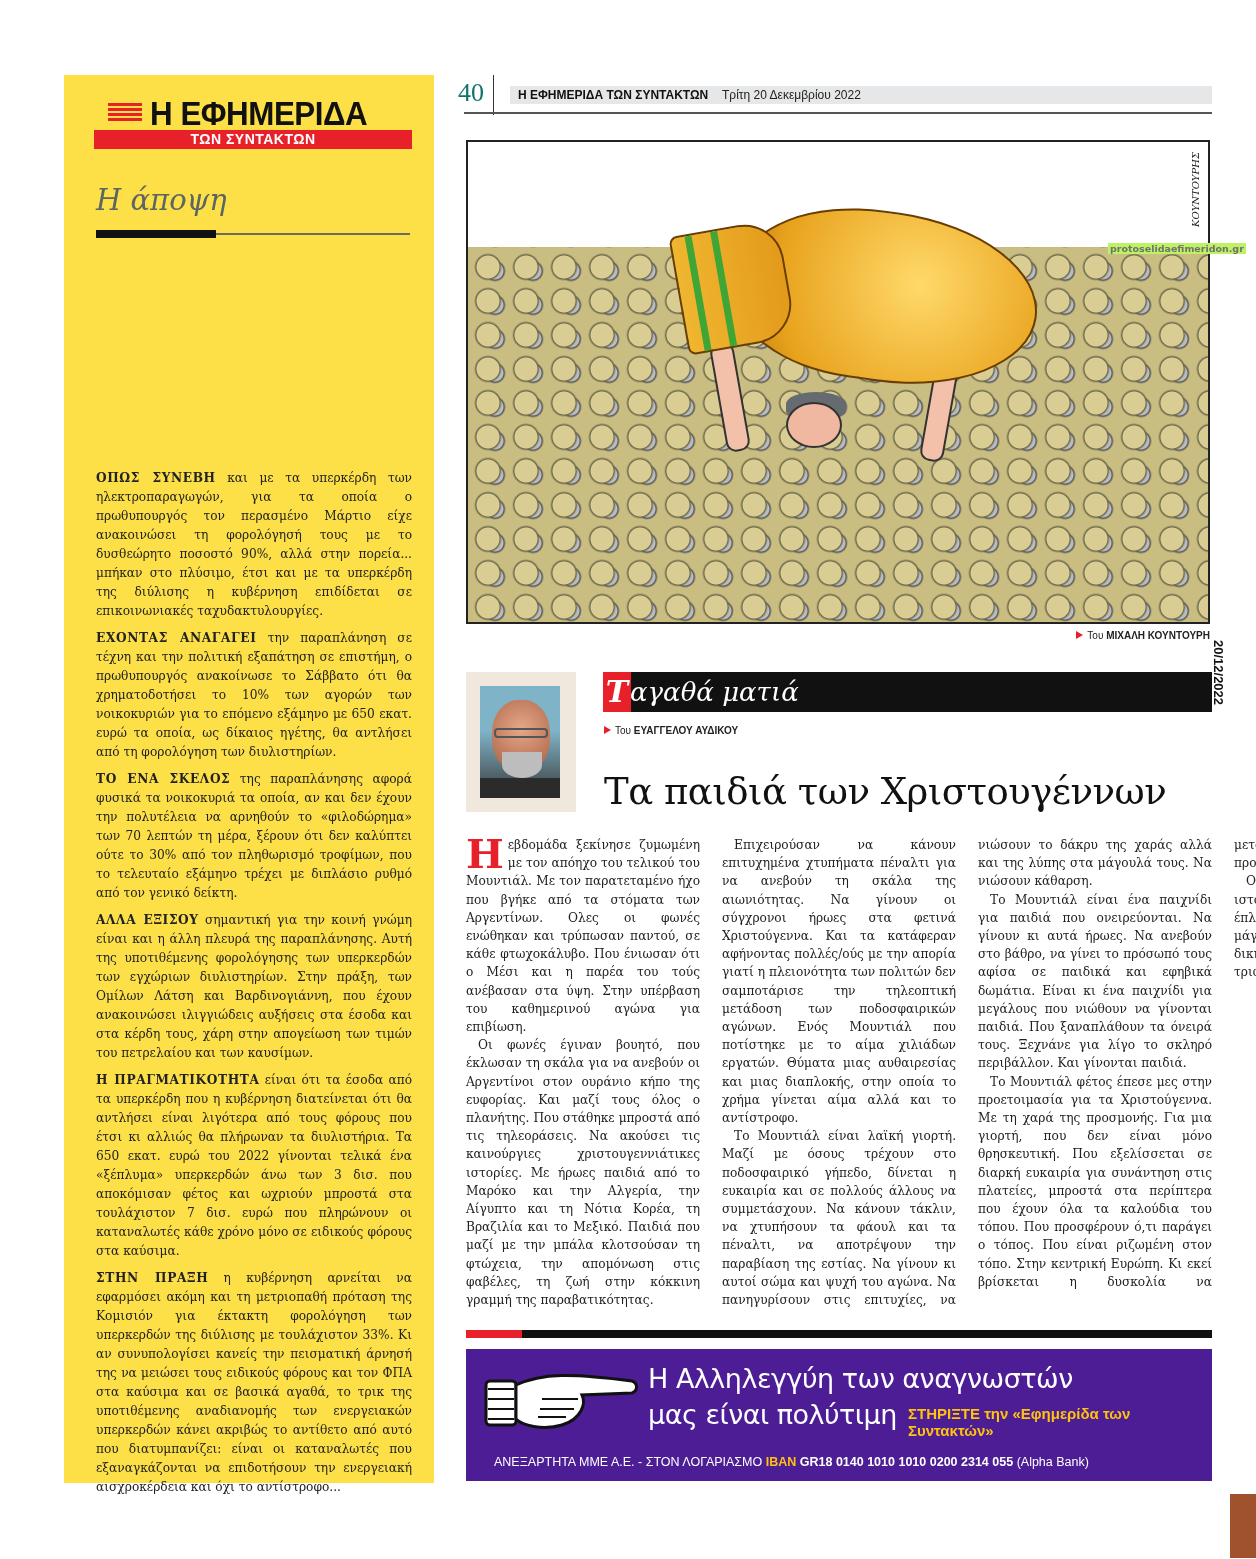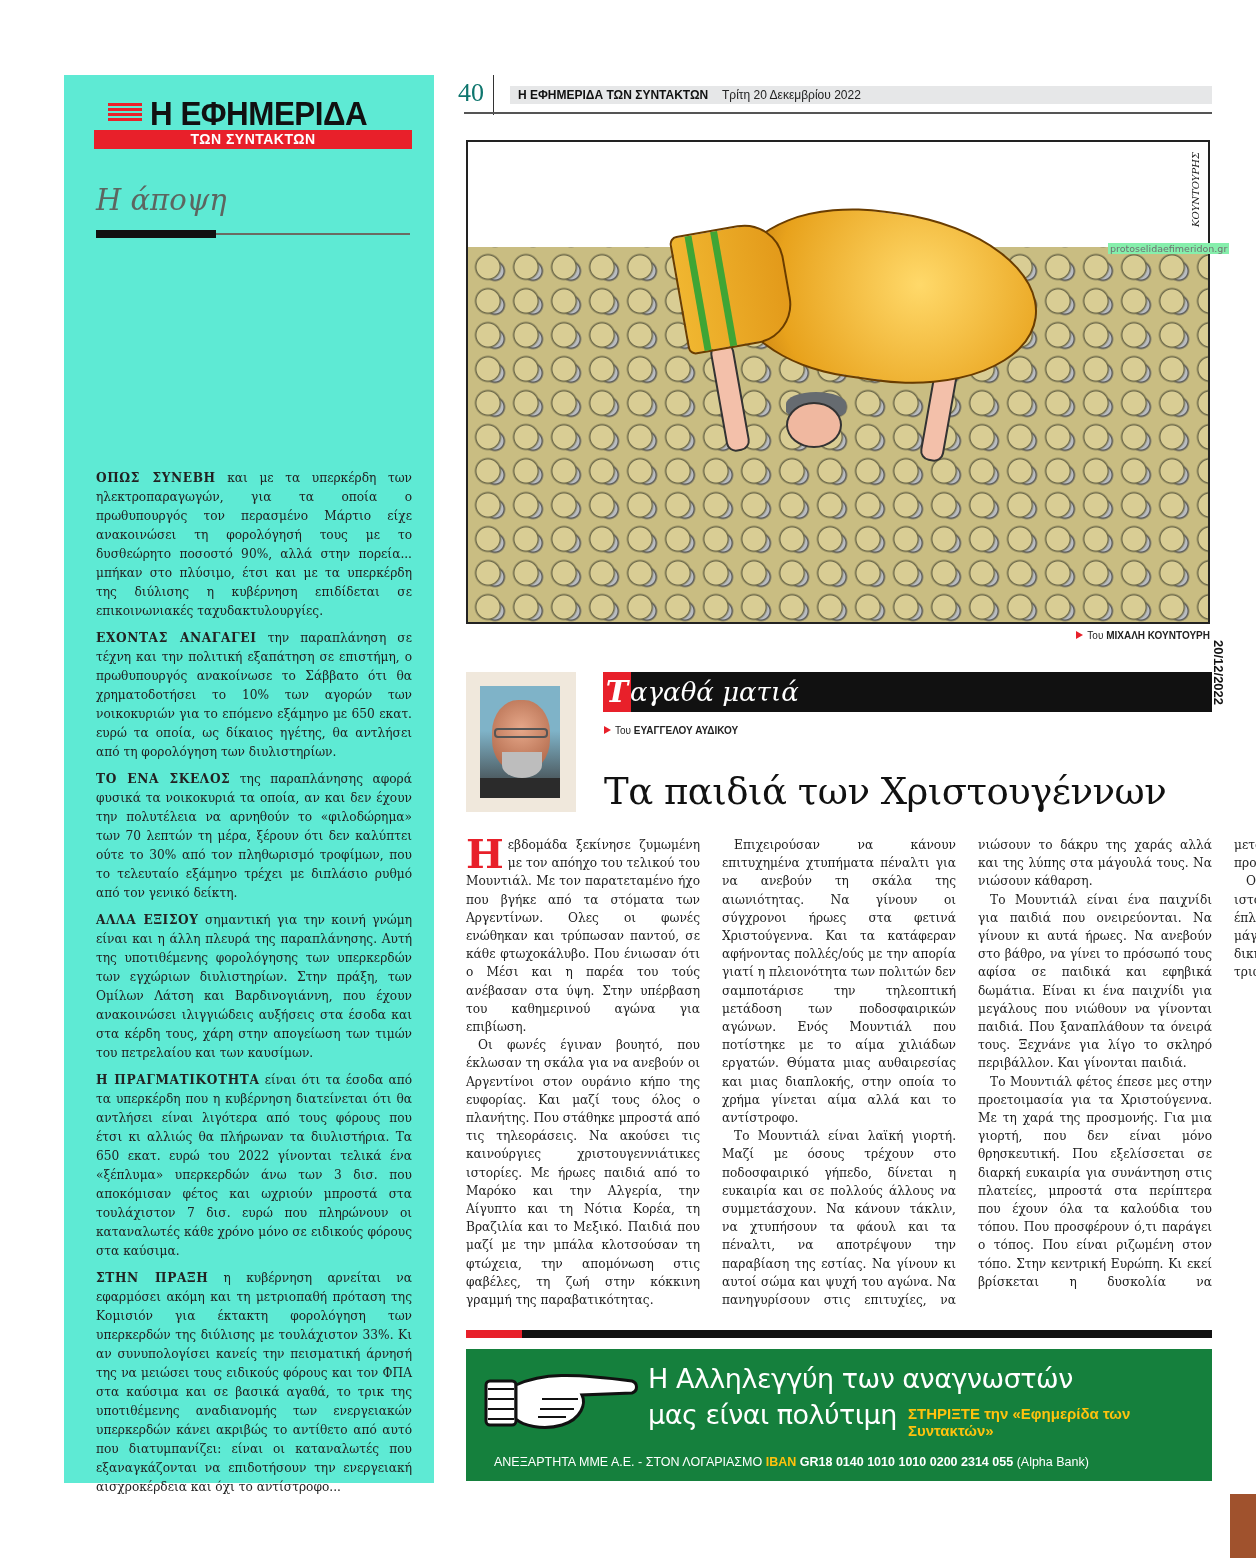--- a/index.html
+++ b/index.html
@@ -1,20 +1,20 @@
 <!DOCTYPE html>
 <html><head>
 <meta charset="utf-8">
 <style>
   * { box-sizing: border-box; margin: 0; padding: 0; }
   html, body { width: 1256px; height: 1559px; background: #ffffff; overflow: hidden; }
   body { position: relative; font-family: "DejaVu Serif", serif; color: #1a1a1a; }
 
   
-  .sidebar { position: absolute; left: 64px; top: 75px; width: 370px; height: 1408px; background: #5eead4; }
+  .sidebar { position: absolute; left: 64px; top: 75px; width: 370px; height: 1408px; background: #fde047; }
   .logo { position: absolute; left: 30px; top: 22px; width: 318px; }
   .logo-speed { position: absolute; left: 14px; top: 6px; width: 34px; height: 24px; }
   .logo-speed span { display: block; height: 3px; margin-bottom: 2px; background: #e8202a; }
   .logo-main { position: absolute; left: 56px; top: 0; font-family: "Liberation Sans", sans-serif; font-weight: 900; font-size: 33px; letter-spacing: -0.5px; color: #111; line-height: 34px; transform: scaleX(0.95); transform-origin: left; }
   .logo-bar { position: absolute; left: 0; top: 33px; width: 318px; height: 19px; background: #e8202a; color: #fff; text-align: center; font-family: "Liberation Sans", sans-serif; font-weight: 900; font-size: 14px; line-height: 19px; letter-spacing: 0.5px; }
   .opinion-label { position: absolute; left: 32px; top: 108px; font-family: "DejaVu Serif", serif; font-style: italic; font-size: 29px; color: #5d6560; }
   .opinion-rule { position: absolute; left: 32px; top: 158px; width: 314px; height: 2px; background: #6b6b62; }
   .opinion-rule-thick { position: absolute; left: 32px; top: 155px; width: 120px; height: 8px; background: #111; }
   .op-headline { position: absolute; left: 32px; top: 192px; width: 320px; font-family: "DejaVu Serif", serif; font-size: 35px; line-height: 44px; color: #1a1a1a; font-weight: normal; }
   .op-body { position: absolute; left: 32px; top: 394px; width: 316px; font-family: "DejaVu Serif", serif; font-size: 12.2px; line-height: 19px; color: #222; text-align: justify; }
@@ -38,21 +38,21 @@
       radial-gradient(circle at 10px 10px, #b9bcc0 8px, #555 9px, transparent 11px) 17px 14px/38px 34px,
       #c9bd82; }
   .trophy { position: absolute; left: 210px; top: 60px; width: 360px; height: 170px; }
   .trophy-body { position: absolute; left: 60px; top: 10px; width: 300px; height: 170px; border-radius: 45% 50% 50% 40%; background: radial-gradient(circle at 60% 40%, #ffd96a, #e8a21c 70%, #b8720e); border: 2px solid #6a3d00; transform: rotate(8deg); }
   .trophy-base { position: absolute; left: 0; top: 25px; width: 110px; height: 120px; background: linear-gradient(90deg, #f0b630, #e39a1a); border: 2px solid #6a3d00; border-radius: 8px 40px 40px 8px; transform: rotate(-10deg); }
   .trophy-band { position: absolute; top: 0; width: 7px; height: 100%; background: #3fa535; }
   .head { position: absolute; left: 318px; top: 260px; width: 56px; height: 46px; border-radius: 50%; background: #f0b8a0; border: 2px solid #333; }
   .head-hair { position: absolute; left: 318px; top: 250px; width: 60px; height: 24px; border-radius: 50% 50% 20% 20%; background: #666b70; }
   .arm { position: absolute; width: 24px; height: 110px; background: #f3c0aa; border: 2px solid #333; border-radius: 10px; }
   .signature { position: absolute; right: 18px; top: 10px; font-family: "DejaVu Serif", serif; font-style: italic; font-size: 10px; color: #222; transform: rotate(-90deg); transform-origin: right top; }
-  .watermark { position: absolute; left: 1108px; top: 243px; font-family: "DejaVu Sans", sans-serif; font-weight: normal; font-size: 9.5px; color: #707070; background: #86efac; padding: 0 2px; }
+  .watermark { position: absolute; left: 1108px; top: 243px; font-family: "DejaVu Sans", sans-serif; font-weight: bold; font-size: 9.5px; color: #707070; background: #bef264; padding: 0 2px; }
   .credit { position: absolute; right: 46px; top: 630px; font-family: "Liberation Sans", sans-serif; font-size: 10px; color: #222; padding-left: 16px; }
   .credit b { font-weight: 900; }
   .tri { display: inline-block; width: 0; height: 0; border-left: 7px solid #e8202a; border-top: 4px solid transparent; border-bottom: 4px solid transparent; margin-right: 4px; }
 
   .side-date { position: absolute; left: 1226px; top: 640px; font-family: "Liberation Sans", sans-serif; font-weight: 900; font-size: 13px; color: #111; transform: rotate(90deg); transform-origin: left top; white-space: nowrap; }
   .side-block { position: absolute; left: 1230px; top: 1494px; width: 26px; height: 64px; background: #a0522d; }
 
   
   .photo-frame { position: absolute; left: 466px; top: 672px; width: 110px; height: 140px; background: #f0e8dc; }
   .photo { position: absolute; left: 480px; top: 686px; width: 80px; height: 112px; background: linear-gradient(180deg, #7fb3c8 0%, #7fb3c8 40%, #3a3a3a 100%); overflow: hidden; }
@@ -69,21 +69,21 @@
   .article-headline { position: absolute; left: 604px; top: 770px; font-family: "DejaVu Serif", serif; font-size: 37px; color: #111; font-weight: normal; letter-spacing: -0.5px; }
 
   .article-body { position: absolute; left: 466px; top: 836px; width: 746px; column-count: 3; column-gap: 22px; font-family: "DejaVu Serif", serif; font-size: 12.2px; line-height: 18.2px; color: #222; text-align: justify; height: 486px; }
   .article-body p { text-indent: 12px; }
   .article-body p.first { text-indent: 0; }
   .dropcap { float: left; font-family: "DejaVu Serif", serif; font-weight: bold; color: #e8202a; font-size: 40px; line-height: 34px; margin-right: 4px; margin-top: 1px; }
 
   
   .ad-rule-red { position: absolute; left: 466px; top: 1330px; width: 56px; height: 8px; background: #e8202a; }
   .ad-rule-black { position: absolute; left: 522px; top: 1330px; width: 690px; height: 8px; background: #111; }
-  .ad { position: absolute; left: 466px; top: 1349px; width: 746px; height: 132px; background: #15803d; }
+  .ad { position: absolute; left: 466px; top: 1349px; width: 746px; height: 132px; background: #4c1d95; }
   .ad-hand { position: absolute; left: 16px; top: 10px; width: 156px; height: 80px; }
   .ad-title-1 { position: absolute; left: 182px; top: 14px; font-family: "DejaVu Sans", sans-serif; font-size: 27px; color: #fff; letter-spacing: -0.5px; }
   .ad-title-2 { position: absolute; left: 182px; top: 50px; font-family: "DejaVu Sans", sans-serif; font-size: 27px; color: #fff; letter-spacing: -0.5px; }
   .ad-cta { position: absolute; left: 442px; top: 56px; width: 260px; font-family: "Liberation Sans", sans-serif; font-weight: bold; font-size: 15px; line-height: 17px; color: #ffc20e; }
   .ad-foot { position: absolute; left: 28px; top: 106px; font-family: "Liberation Sans", sans-serif; font-size: 12.5px; color: #fff; }
   .ad-foot .iban-label { color: #ffc20e; font-weight: bold; }
   .ad-foot .iban-num { font-weight: bold; text-align: center; }
 </style>
 </head>
 <body>

